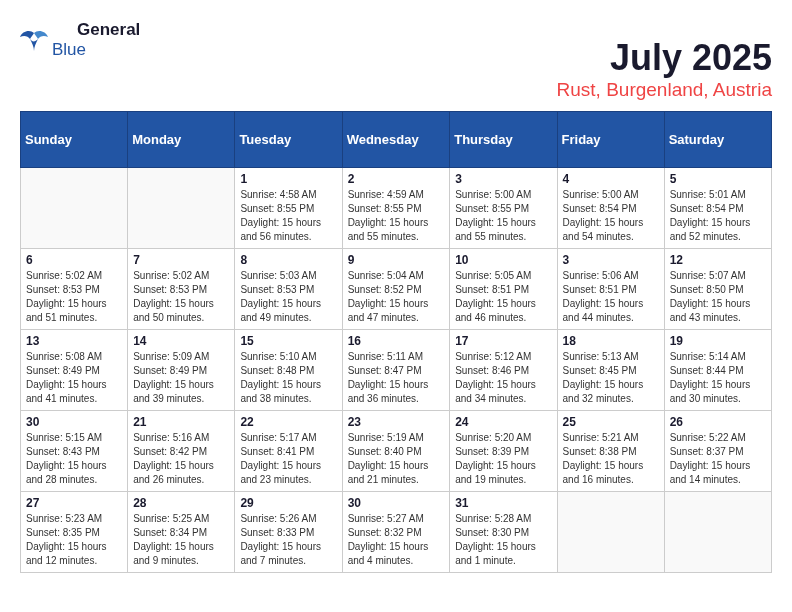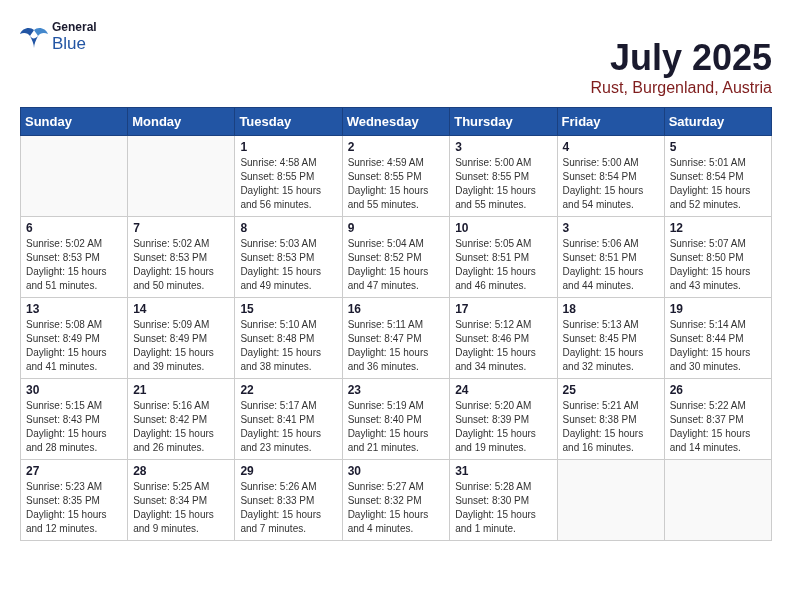--- a/index.html
+++ b/index.html
@@ -24,32 +24,32 @@
     .title-area {
       text-align: right;
     }
     .month-title {
       font-size: 36px;
       font-weight: bold;
       color: #1a1a2e;
       margin-top: 17px;
     }
     .location {
-      font-size: 16px;
-      color: #7f1d1d;
+      font-size: 19px;
+      color: #ef4444;
     }
     .calendar {
       width: 100%;
       border-collapse: collapse;
       border: 1px solid #ccc;
     }
     .calendar th {
       background-color: #2255a4;
       color: #fff;
-      padding: 6px 4px;
+      padding: 20px 4px;
       font-size: 13px;
       text-align: left;
       border: 1px solid #1a4080;
       margin-top: 24px;
     }
     .calendar td {
       vertical-align: top;
       padding: 4px 5px;
       border: 1px solid #ccc;
       font-size: 10.5px;
@@ -90,21 +90,21 @@
 
 <div class="header">
   <div class="logo">
     <div class="logo-row">
       <svg class="bird" viewBox="0 0 28 22" xmlns="http://www.w3.org/2000/svg">
         <path d="M14 4 C10 0, 2 2, 0 8 C4 6, 8 7, 10 10 C11 8, 13 6, 14 4Z" fill="#2255a4"></path>
         <path d="M14 4 C18 0, 26 2, 28 8 C24 6, 20 7, 18 10 C17 8, 15 6, 14 4Z" fill="#4488cc"></path>
         <path d="M10 10 C12 14, 14 18, 14 22 C14 18, 16 14, 18 10 C16 12, 14 13, 12 12Z" fill="#2255a4"></path>
       </svg>
       <div class="logo-text-group">
-        <span style="font-size:12px;font-weight:bold;color:#1a1a2e;">General</span>
+        <span style="font-size:17px;font-weight:bold;color:#1a1a2e;margin-left:25px;">General</span>
         <span style="font-size:17px;font-weight:normal;color:#2255a4;">Blue</span>
       </div>
     </div>
   </div>
   <div class="title-area">
     <div class="month-title">July 2025</div>
     <div class="location">Rust, Burgenland, Austria</div>
   </div>
 </div>
 

